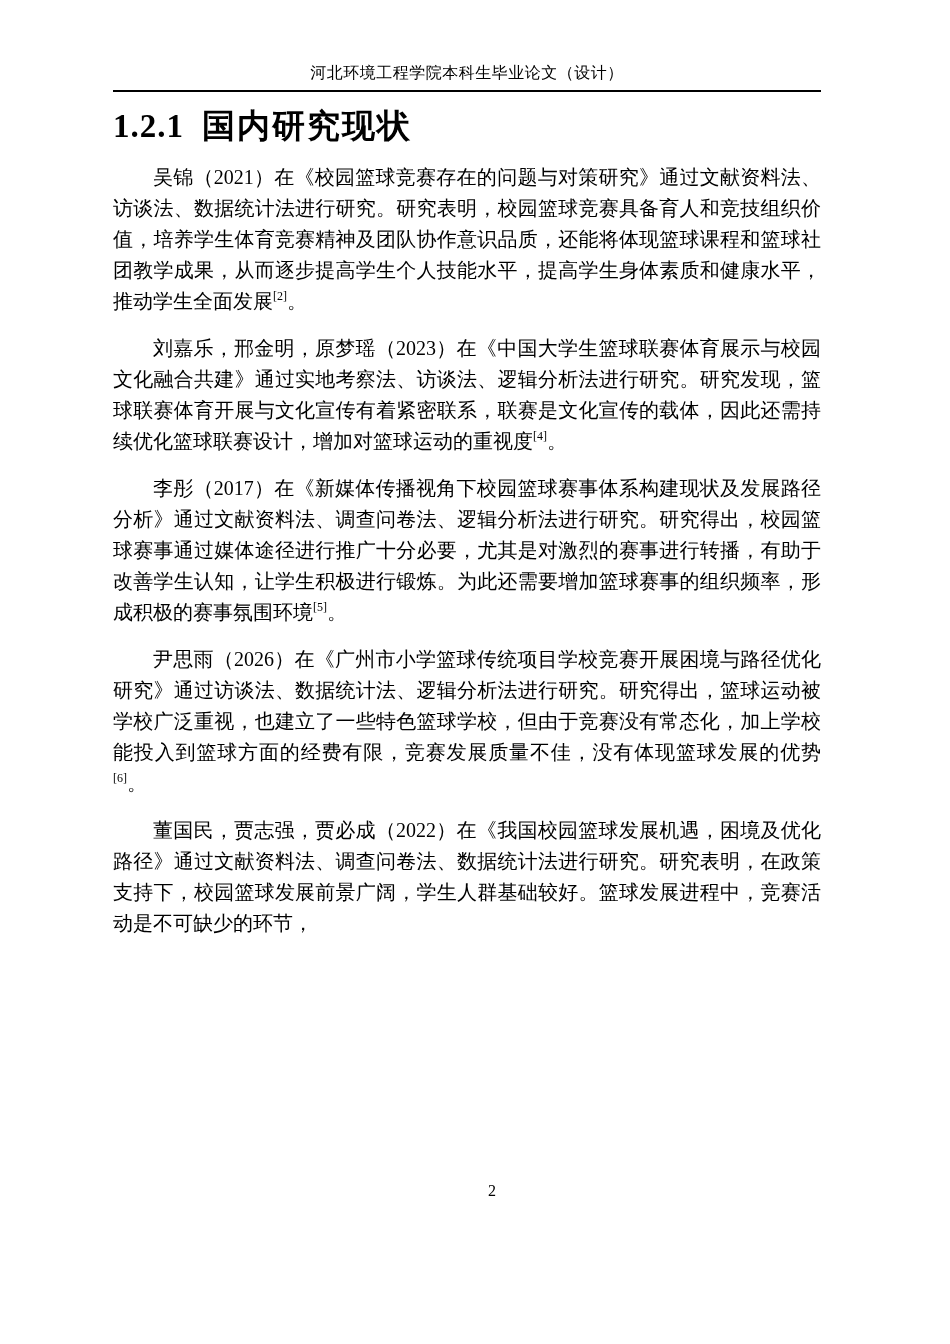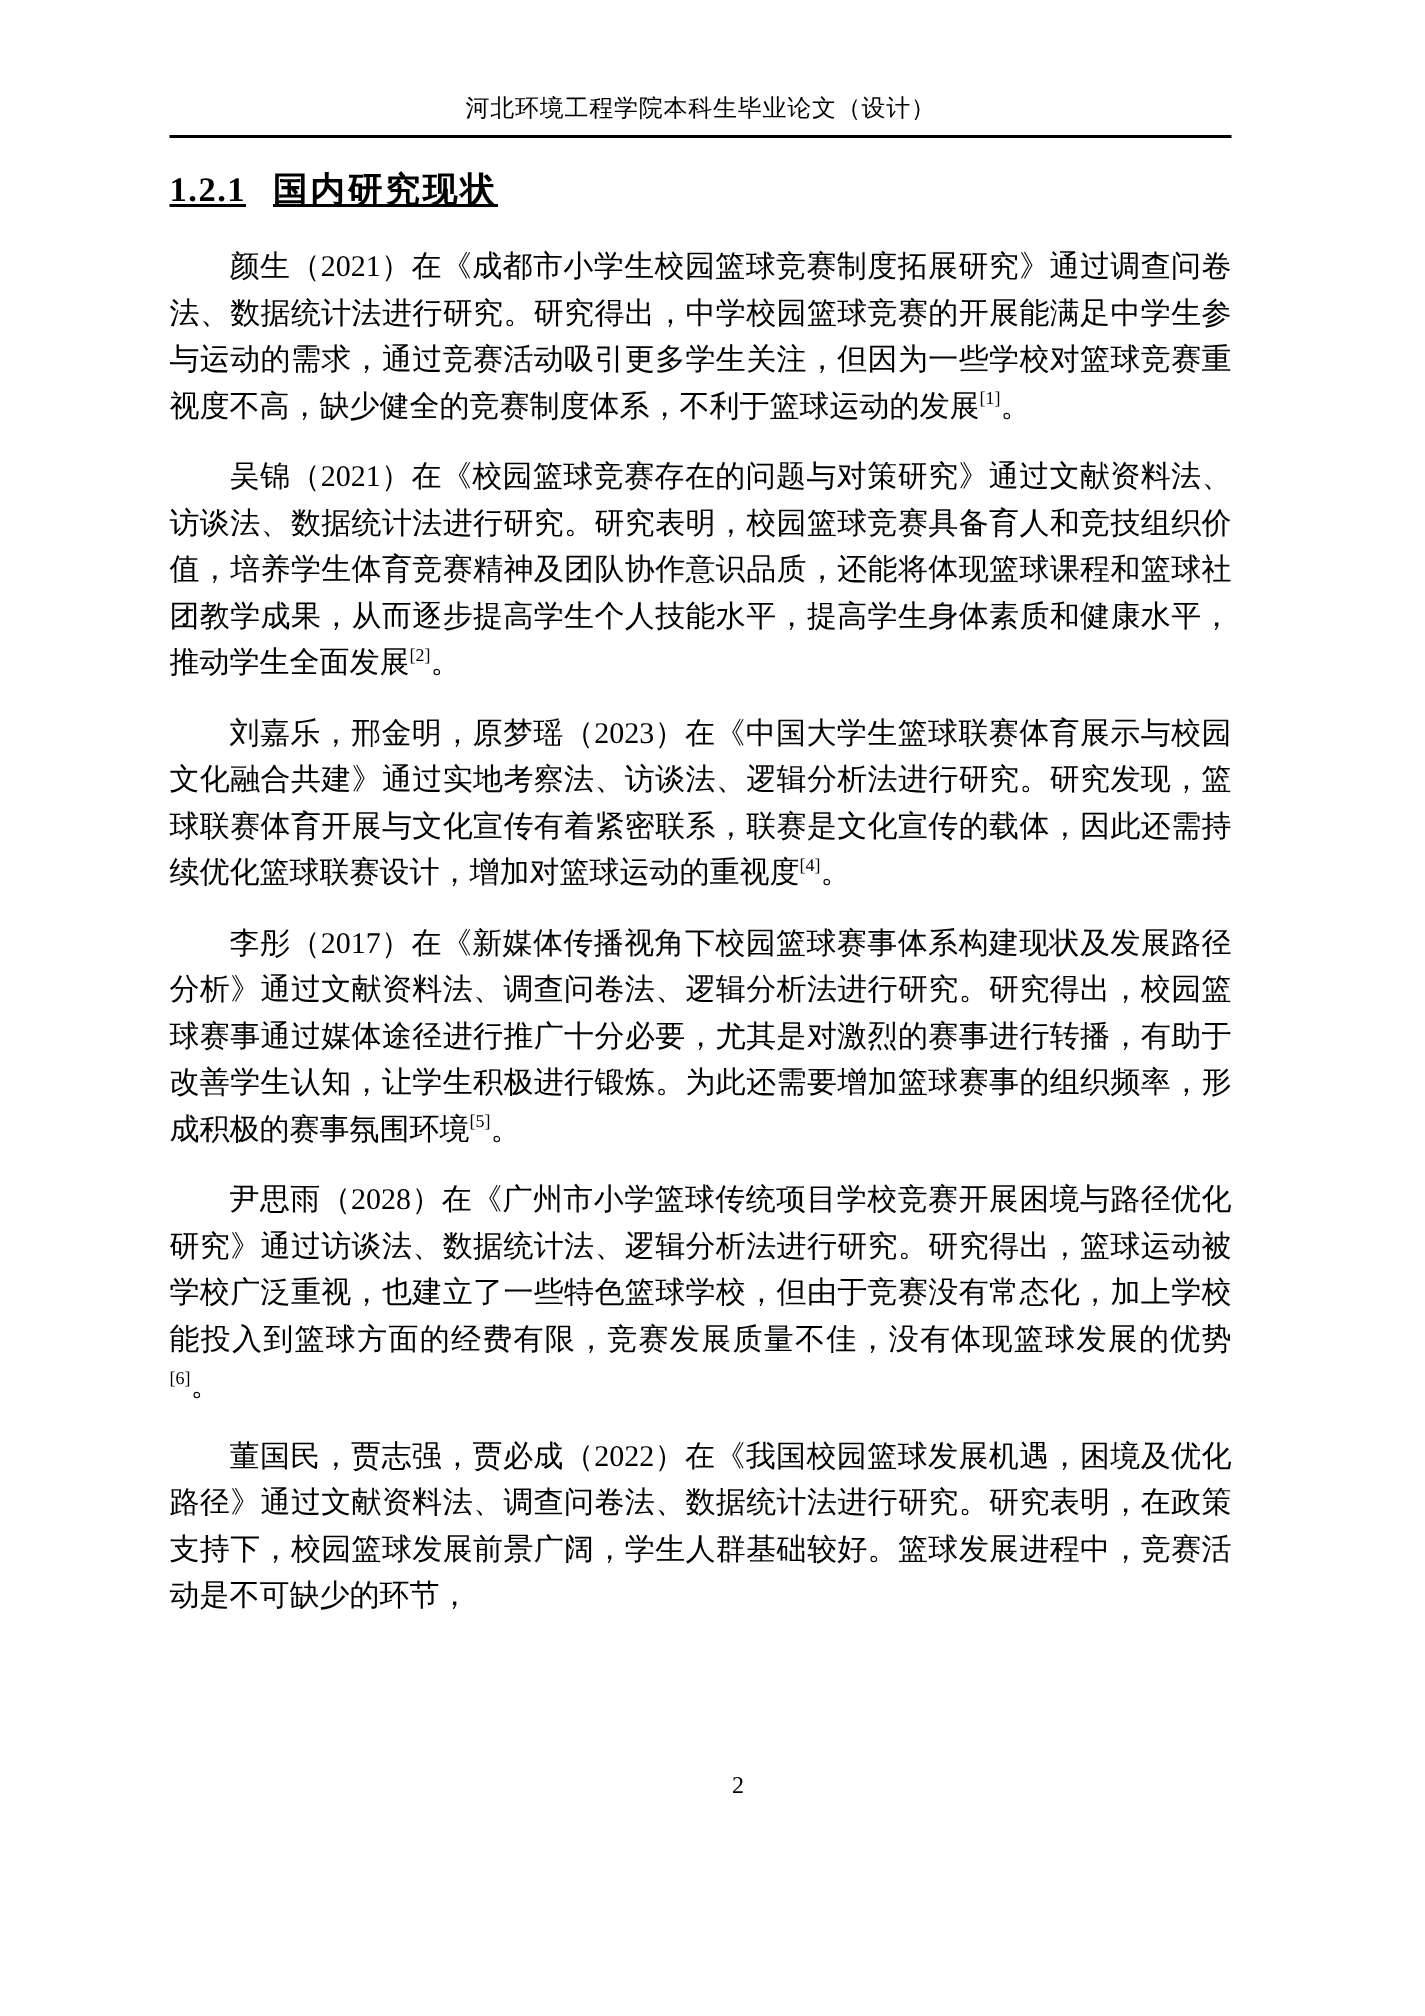--- a/index.html
+++ b/index.html
@@ -40,25 +40,24 @@
   }
   h1 .hnum {
     font-family: "Liberation Serif", "DejaVu Serif", serif;
     font-weight: 600;
     letter-spacing: 1px;
     margin-right: 26px;
   }
   h2.subsection-heading {
     margin: 20px 0 0 0;
     font-family: "Liberation Sans", "DejaVu Sans", sans-serif;
-    font-size: 23px;
+    font-size: 33px;
     line-height: 28px;
     font-weight: bold;
     letter-spacing: 2px;
-    text-decoration: underline;
   }
   h2 .hnum {
     font-family: "Liberation Serif", "DejaVu Serif", serif;
     font-weight: 600;
     letter-spacing: 1px;
     margin-right: 18px;
   }
   .body-text {
     margin-top: 22px;
   }
@@ -95,30 +94,29 @@
 <div class="page">
 
   <div class="header">
     <span class="header-title">河北环境工程学院本科生毕业论文（设计）</span>
   </div>
 
 
   <h2 class="subsection-heading"><span class="hnum">1.2.1</span><span>国内研究现状</span></h2>
 
   <div class="body-text">
-    <p class="para"><span>颜生（2021）在《成都市小学生校园篮球竞赛制度拓展研究》通过调查问卷法、数据统计法进行研究。研究得出，中学校园篮球竞赛的开展能满足中学生参与运动的需求，通过竞赛活动吸引更多学生关注，但因为一些学校对篮球竞赛重视度不高，缺少健全的竞赛制度体系，不利于篮球运动的发展</span><sup class="cite">[1]</sup><span>。</span></p>
 
     <p class="para"><span>吴锦（2021）在《校园篮球竞赛存在的问题与对策研究》通过文献资料法、访谈法、数据统计法进行研究。研究表明，校园篮球竞赛具备育人和竞技组织价值，培养学生体育竞赛精神及团队协作意识品质，还能将体现篮球课程和篮球社团教学成果，从而逐步提高学生个人技能水平，提高学生身体素质和健康水平，推动学生全面发展</span><sup class="cite">[2]</sup><span>。</span></p>
 
 
     <p class="para"><span>刘嘉乐，邢金明，原梦瑶（2023）在《中国大学生篮球联赛体育展示与校园文化融合共建》通过实地考察法、访谈法、逻辑分析法进行研究。研究发现，篮球联赛体育开展与文化宣传有着紧密联系，联赛是文化宣传的载体，因此还需持续优化篮球联赛设计，增加对篮球运动的重视度</span><sup class="cite">[4]</sup><span>。</span></p>
 
     <p class="para"><span>李彤（2017）在《新媒体传播视角下校园篮球赛事体系构建现状及发展路径分析》通过文献资料法、调查问卷法、逻辑分析法进行研究。研究得出，校园篮球赛事通过媒体途径进行推广十分必要，尤其是对激烈的赛事进行转播，有助于改善学生认知，让学生积极进行锻炼。为此还需要增加篮球赛事的组织频率，形成积极的赛事氛围环境</span><sup class="cite">[5]</sup><span>。</span></p>
 
-    <p class="para"><span>尹思雨（2028）在《广州市小学篮球传统项目学校竞赛开展困境与路径优化研究》通过访谈法、数据统计法、逻辑分析法进行研究。研究得出，篮球运动被学校广泛重视，也建立了一些特色篮球学校，但由于竞赛没有常态化，加上学校能投入到篮球方面的经费有限，竞赛发展质量不佳，没有体现篮球发展的优势</span><sup class="cite">[6]</sup><span>。</span></p>
+    <p class="para"><span>尹思雨（2026）在《广州市小学篮球传统项目学校竞赛开展困境与路径优化研究》通过访谈法、数据统计法、逻辑分析法进行研究。研究得出，篮球运动被学校广泛重视，也建立了一些特色篮球学校，但由于竞赛没有常态化，加上学校能投入到篮球方面的经费有限，竞赛发展质量不佳，没有体现篮球发展的优势</span><sup class="cite">[6]</sup><span>。</span></p>
 
     <p class="para"><span>董国民，贾志强，贾必成（2022）在《我国校园篮球发展机遇，困境及优化路径》通过文献资料法、调查问卷法、数据统计法进行研究。研究表明，在政策支持下，校园篮球发展前景广阔，学生人群基础较好。篮球发展进程中，竞赛活动是不可缺少的环节，</span><sup class="cite"></sup><span></span></p>
   </div>
 
   <div class="footer">
     <span>2</span>
   </div>
 
 </div>
 

